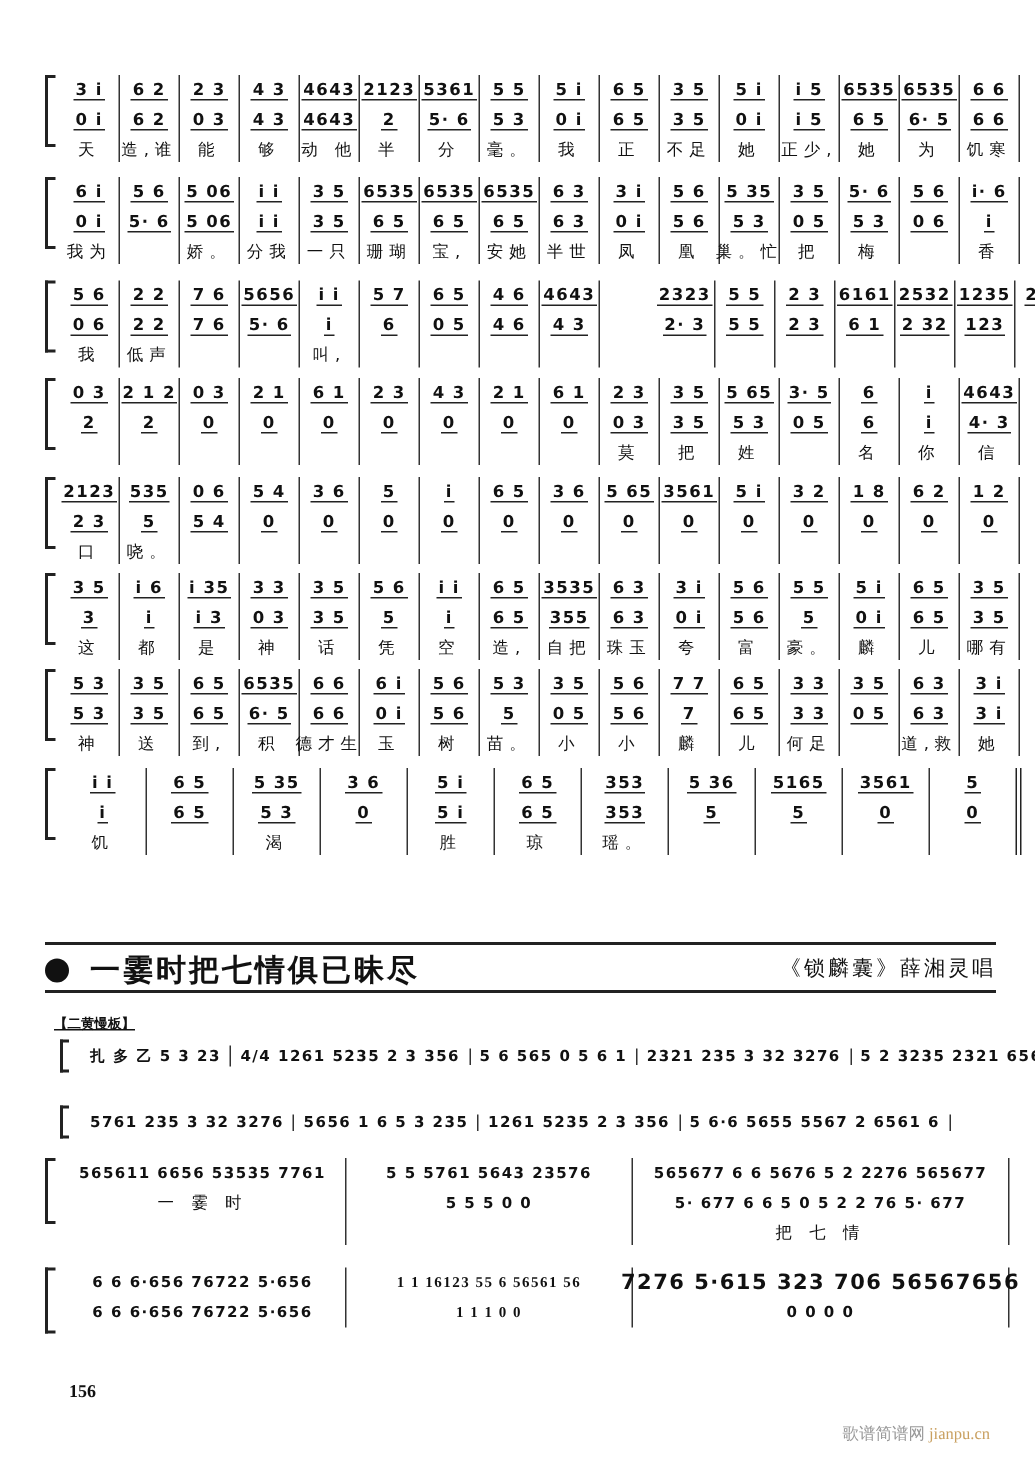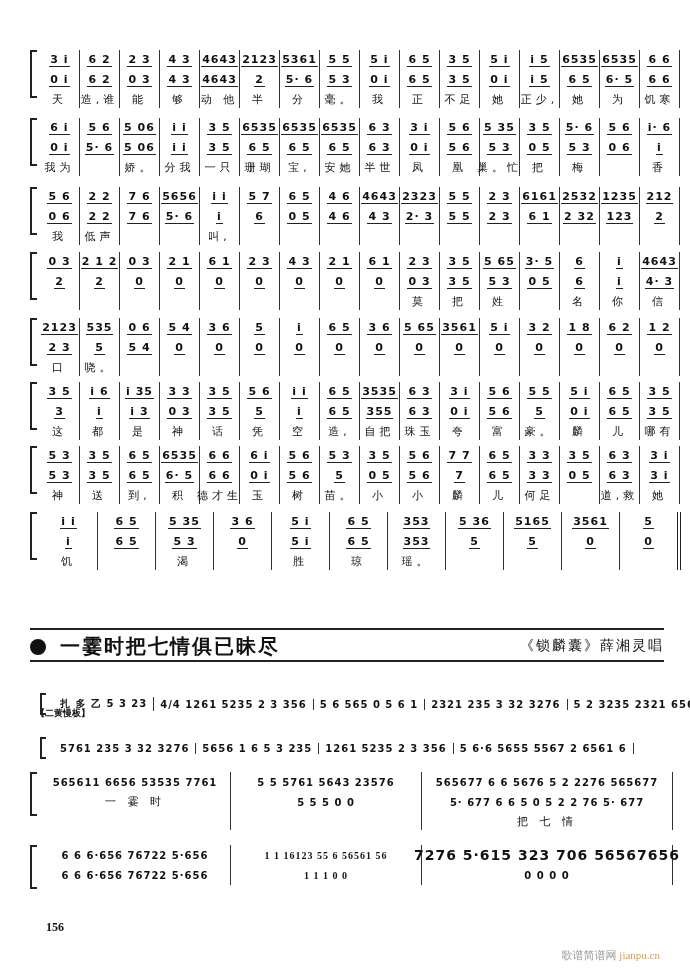--- a/index.html
+++ b/index.html
@@ -10,21 +10,21 @@
   .bar{position:relative;border-right:1px solid #333;display:flex;flex-direction:column;justify-content:flex-start;}
   .bar:last-child{border-right:1px solid #333;}
   .cell{height:20px;display:flex;align-items:center;justify-content:center;font-weight:bold;font-size:11px;letter-spacing:1px;white-space:nowrap;}
   .cell span{border-bottom:1px solid #222;padding:0 1px;line-height:12px;}
   .lyric{height:18px;display:flex;align-items:center;justify-content:center;font-size:11px;white-space:nowrap;letter-spacing:4px;}
   .title-rule{position:absolute;left:30px;right:26px;border-top:2px solid #222;}
   .title{position:absolute;left:30px;top:633px;display:flex;align-items:center;}
   .dot{width:16px;height:16px;border-radius:50%;background:#111;margin-right:14px;}
   .title-text{font-family:"DejaVu Serif","Liberation Serif",serif;font-weight:bold;font-size:20px;letter-spacing:2px;}
   .source{position:absolute;right:26px;top:637px;font-family:"DejaVu Serif","Liberation Serif",serif;font-size:14px;letter-spacing:2px;}
-  .mode{position:absolute;left:36px;top:707px;font-size:9px;font-weight:bold;}
+  .mode{position:absolute;left:36px;top:676px;font-size:9px;font-weight:bold;text-decoration:underline;}
   .pagenum{position:absolute;left:46px;top:920px;font-family:"Liberation Serif",serif;font-weight:bold;font-size:12px;}
   .watermark{position:absolute;right:30px;top:948px;font-size:11px;color:#999;font-family:Liberation Serif, serif;}
   .watermark .en{color:#c9a060;}
   .free-line{position:absolute;left:40px;display:flex;align-items:center;font-weight:bold;font-size:10px;white-space:nowrap;}
   .free-seg{padding:0 6px;border-right:1px solid #333;letter-spacing:1px;}
   .free-seg:last-child{border-right:1px solid #333;}
   .final{border-right:4px double #222 !important;}
 </style>
 </head>
 <body>
@@ -405,21 +405,21 @@
         </div>
         <div class="bar" style="width: 39px;">
           <div class="cell">
             <span>4643</span>
           </div>
           <div class="cell">
             <span>4 3</span>
           </div>
           <div class="lyric"></div>
         </div>
-        <div class="bar" style="width: 39px;">
+        <div class="bar" style="width: 39px; margin-left: 37px;">
           <div class="cell">
             <span>2323</span>
           </div>
           <div class="cell">
             <span>2· 3</span>
           </div>
           <div class="lyric"></div>
         </div>
         <div class="bar" style="width: 39px;">
           <div class="cell">

